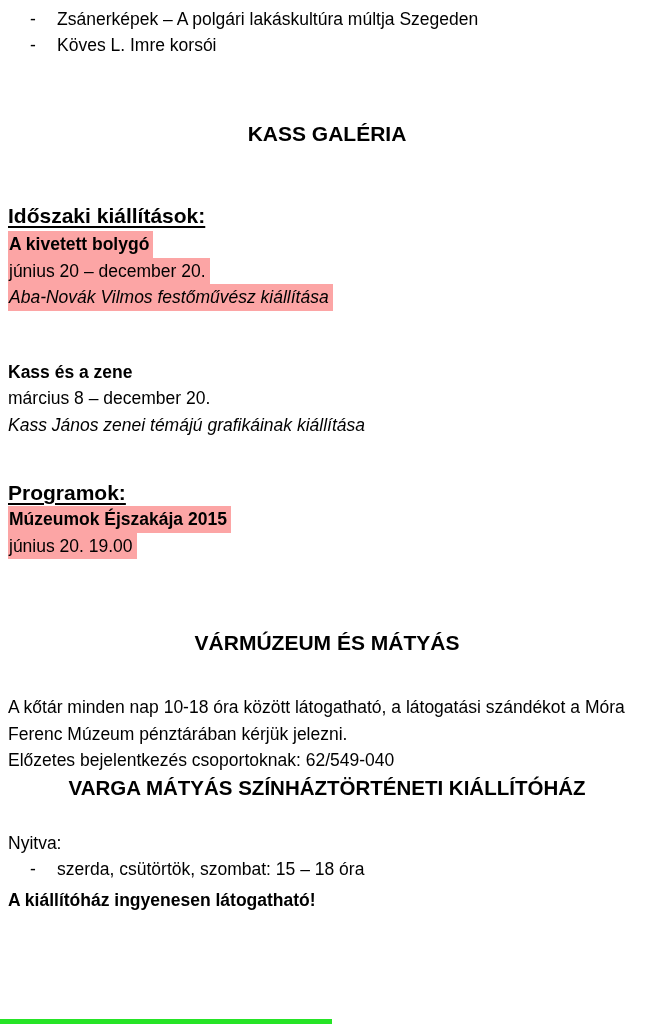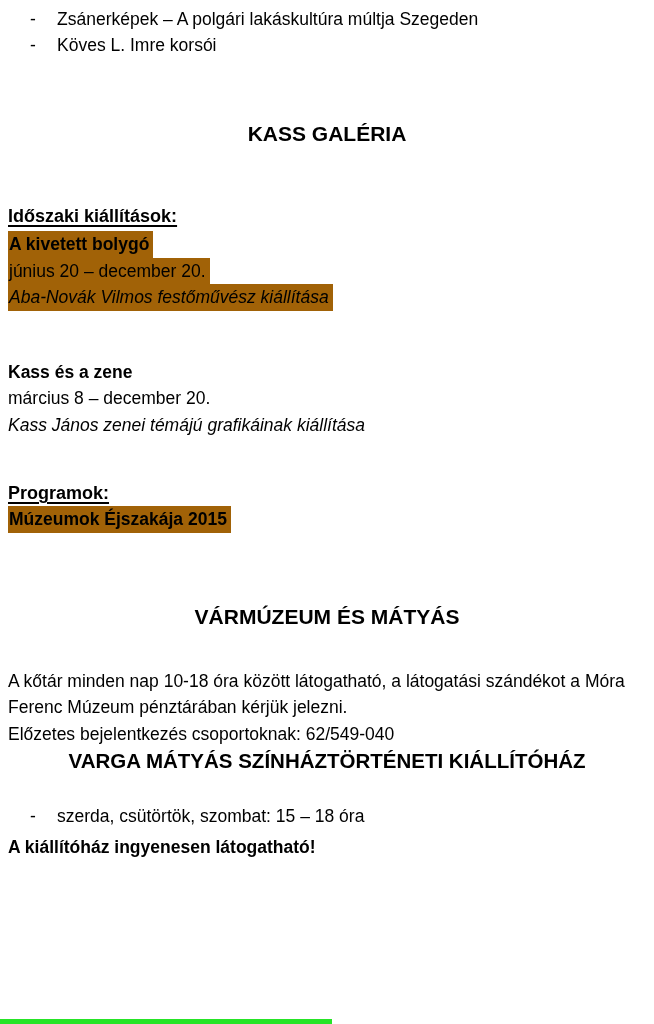--- a/index.html
+++ b/index.html
@@ -28,32 +28,32 @@
     line-height: 27px;
     white-space: nowrap;
   }
   .big-heading .u {
     text-decoration-thickness: 2px;
     text-underline-offset: 3px;
   }
   .kass-title { margin-top: 62px; }
   .section-heading {
     font-weight: bold;
-    font-size: 18px;
+    font-size: 21px;
     line-height: 26px;
   }
   .section-heading .u {
     text-decoration: underline;
     text-decoration-thickness: 2px;
     text-underline-offset: 3px;
   }
   .idoszaki-heading { margin-top: 56px; }
   .line { line-height: 26.5px; }
   .hl {
-    background: #a16207;
+    background: #fca5a5;
     display: inline-block;
     padding: 0 4px 0 1px;
   }
   .bold { font-weight: bold; }
   .italic { font-style: italic; }
   .exh1 { margin-top: 2px; }
   .exh2 { margin-top: 48px; }
   .programok-heading { margin-top: 42px; }
   .varmuzeum-title { margin-top: 70px; }
   .info-block { margin-top: 38px; }
@@ -111,37 +111,41 @@
 </div>
 
 <h2 class="section-heading programok-heading">
   <span class="u">Programok:</span>
 </h2>
 
 <div>
   <div class="line">
     <span class="hl bold">Múzeumok Éjszakája 2015</span>
   </div>
+  <div class="line">
+    <span class="hl">június 20. 19.00</span>
+  </div>
 </div>
 
 <h1 class="big-heading varmuzeum-title">
   <span class="u">VÁRMÚZEUM ÉS MÁTYÁS</span>
 </h1>
 
 <div class="info-block">
   <div class="line">A kőtár minden nap 10-18 óra között látogatható, a látogatási szándékot a Móra</div>
   <div class="line">Ferenc Múzeum pénztárában kérjük jelezni.</div>
   <div class="line">Előzetes bejelentkezés csoportoknak: 62/549-040</div>
 </div>
 
 <h1 class="big-heading varga-title">
   <span class="u">VARGA MÁTYÁS SZÍNHÁZTÖRTÉNETI KIÁLLÍTÓHÁZ</span>
 </h1>
 
 <div class="nyitva">
+  <div class="line">Nyitva:</div>
   <div class="doc-list-item line">
     <span class="marker">-</span>
     <span>szerda, csütörtök, szombat: 15 – 18 óra</span>
   </div>
 </div>
 
 <div class="line free-note">A kiállítóház ingyenesen látogatható!</div>
 
 <div class="cut-highlight"></div>
 

